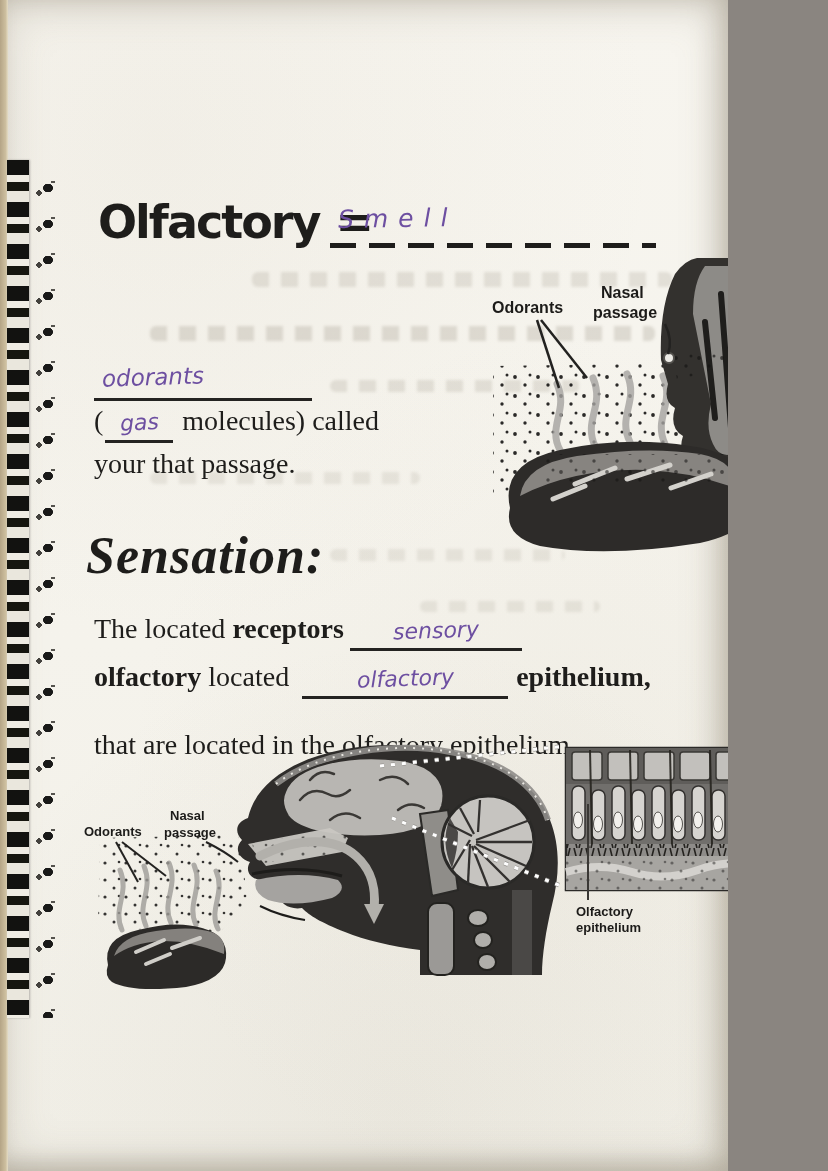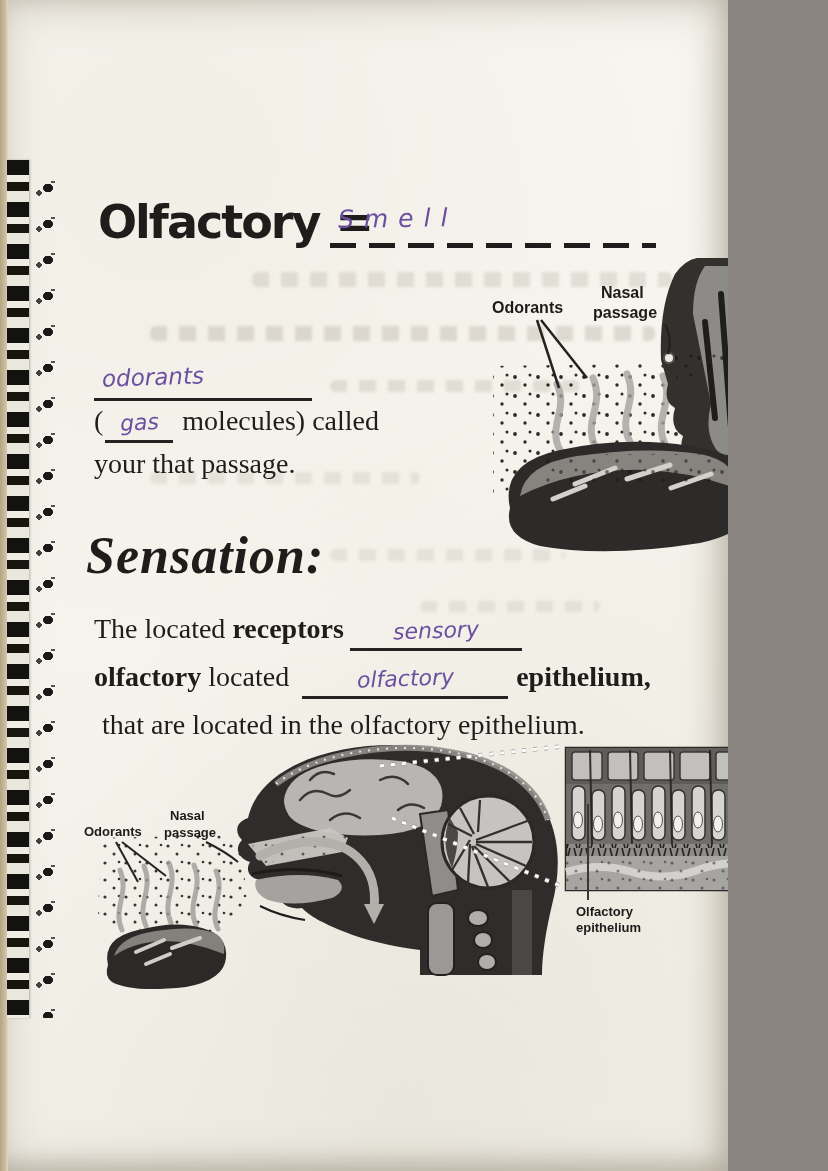--- a/index.html
+++ b/index.html
@@ -48,21 +48,21 @@
   .ps-heading{position:absolute;left:93px;top:292px;font-size:43px;line-height:50px;white-space:nowrap;}
   .blank{display:inline-block;border-bottom:3px solid #242321;text-align:center;vertical-align:baseline;}
   .odorants-blank{position:absolute;left:94px;top:356px;width:218px;height:42px;border-bottom:3px solid #242321;}
   .odorants-blank .purple{position:absolute;left:8px;top:8px;font-size:23px;transform:rotate(-2deg);}
   .body-line{position:absolute;left:94px;font-size:28px;line-height:34px;white-space:nowrap;}
   .l-gas{top:404px;} .l-nasal{top:447px;}
   .gas-blank{width:68px;margin:0 2px;}
   .gas-blank .purple{font-size:22px;display:inline-block;transform:rotate(-3deg);}
   .sens-heading{position:absolute;left:86px;top:526px;font-family:Liberation Serif, serif;
     font-style:italic;font-weight:700;font-size:52px;line-height:60px;letter-spacing:1px;}
-  .p1{top:612px;} .p2{top:660px;} .p3{top:708px;margin-left:8px;}
+  .p1{top:612px;} .p2{top:660px;} .p3{top:728px;}
   .ans-blank{margin-left:6px;}
   .ans1{width:172px;} .ans1 .purple{font-size:22px;display:inline-block;transform:rotate(-2deg);}
   .ans2{width:206px;margin-right:8px;} .ans2 .purple{font-size:22px;display:inline-block;transform:rotate(-2deg);}
   b{font-weight:700;}
   .page-num{position:absolute;left:763px;top:928px;font-size:27px;}
   
   .fig{position:absolute;}
   .fig-top{left:465px;top:258px;width:330px;height:300px;}
   .fig-bottom{left:80px;top:740px;width:690px;height:255px;}
   svg text{font-family:"Liberation Sans",sans-serif;font-weight:700;fill:#1c1b19;}

